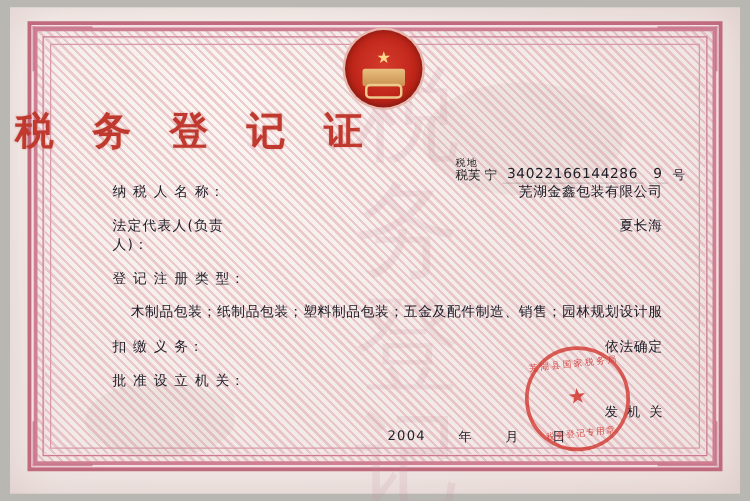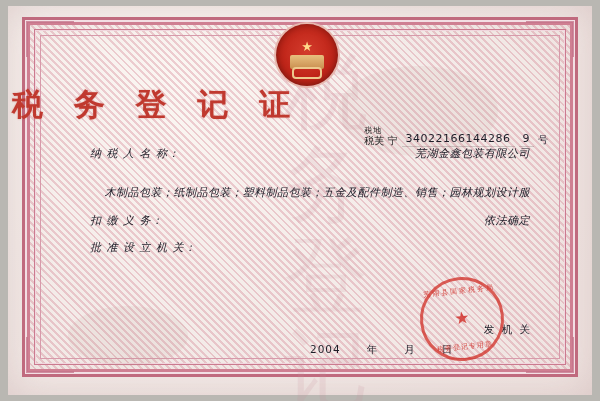--- a/index.html
+++ b/index.html
@@ -179,21 +179,20 @@
     left: 82px;
     top: 140px;
     width: 440px;
   }
   .row {
     display: flex;
     align-items: flex-start;
     margin-bottom: 12px;
     font-size: 11px;
     color: #22222c;
-    font-style: italic;
   }
   .row .label {
     width: 112px;
     flex: 0 0 112px;
     letter-spacing: 1px;
     color: #1f1f29;
     font-size: 11px;
     line-height: 15px;
   }
   .row .value {
@@ -320,23 +319,28 @@
       <span class="suffix">号</span>
     </div>
 
     <div class="fields">
 
       <div class="row">
         <div class="label">纳 税 人 名 称：</div>
         <div class="value">芜湖金鑫包装有限公司</div>
       </div>
 
-
-
-      <div class="row">
+      <div class="row">
+        <div class="label">法定代表人(负责人)：</div>
+        <div class="value">夏长海</div>
+      </div>
+
+
+      <div class="row">
+        <div class="label">登 记 注 册 类 型：</div>
       </div>
 
       <div class="row wide">
         <div class="value">
           <span>木制品包装；纸制品包装；塑料制品包装；五金及配件制造、销售；园林规划设计服</span>
         </div>
       </div>
 
       <div class="row">
         <div class="label">扣 缴 义 务：</div>

